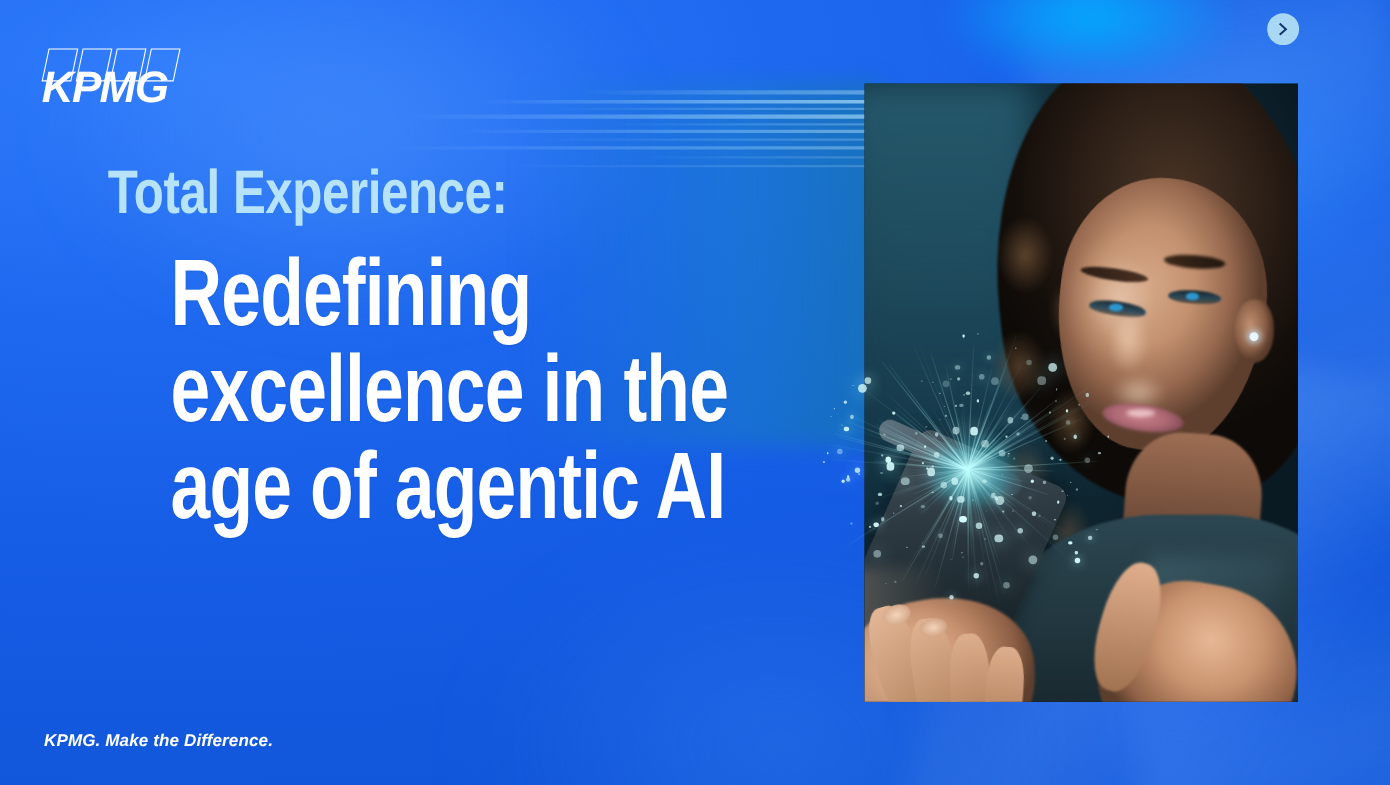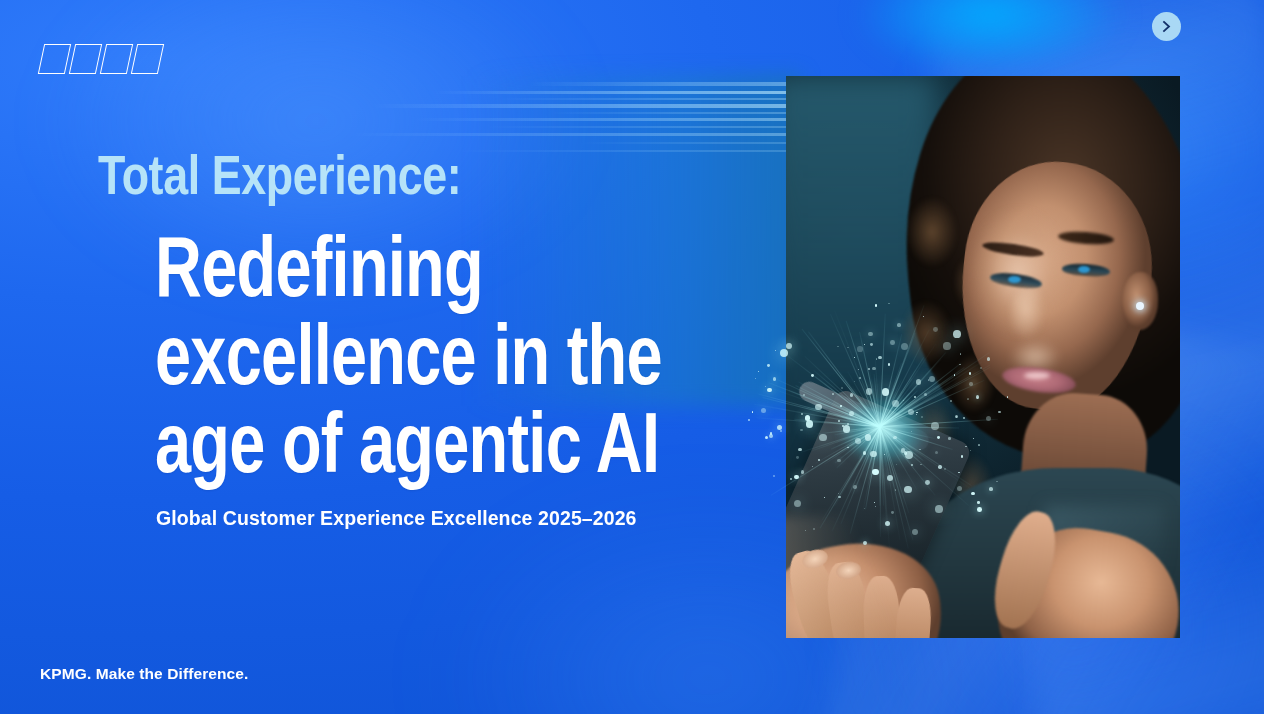--- a/index.html
+++ b/index.html
@@ -368,20 +368,21 @@
     position:absolute; left:156px; top:507px;
     color:#ffffff; font-size:19.5px; font-weight:bold;
     letter-spacing:.1px;
   }
 
   
   .tagline {
     position:absolute; left:40px; top:665px;
     color:#ffffff; font-size:15.5px; font-weight:bold;
     letter-spacing:.1px;
+    font-style:italic;
   }
   .footer-right {
     position:absolute; right:76px; top:665px;
     color:#dbe9ff; font-size:15.5px; font-weight:normal;
     letter-spacing:.1px;
     display:flex; align-items:center; gap:9px;
     white-space:nowrap;
   }
   .footer-sep { color:#cfe2ff; opacity:.85; }
 </style>
@@ -413,20 +414,21 @@
       <i></i>
   </div>
 
   <div class="logo">
     <div class="logo-bars">
       <span></span>
         <span></span>
         <span></span>
         <span></span>
     </div>
+    <div class="logo-word">KPMG</div>
   </div>
 
   <div class="nav-next">
     <span>
       <svg width="15" height="15" viewBox="0 0 15 15" aria-hidden="true">
         <path d="M5 3 L10 7.5 L5 12" fill="none" stroke="#14326b" stroke-width="1.8" stroke-linecap="square" stroke-linejoin="miter"></path>
       </svg>
     </span>
   </div>
 
@@ -745,17 +747,16 @@
   </div>
 
   <div class="eyebrow">Total Experience:</div>
 
   <div class="headline">
     <span>Redefining</span>
     <span>excellence in the</span>
     <span>age of agentic AI</span>
   </div>
 
-  <div class="subtitle">Global Customer Experience Excellence 2025–2026</div>
 
   <div class="tagline">KPMG. Make the Difference.</div>
 
 </div>
 
 </body></html>

